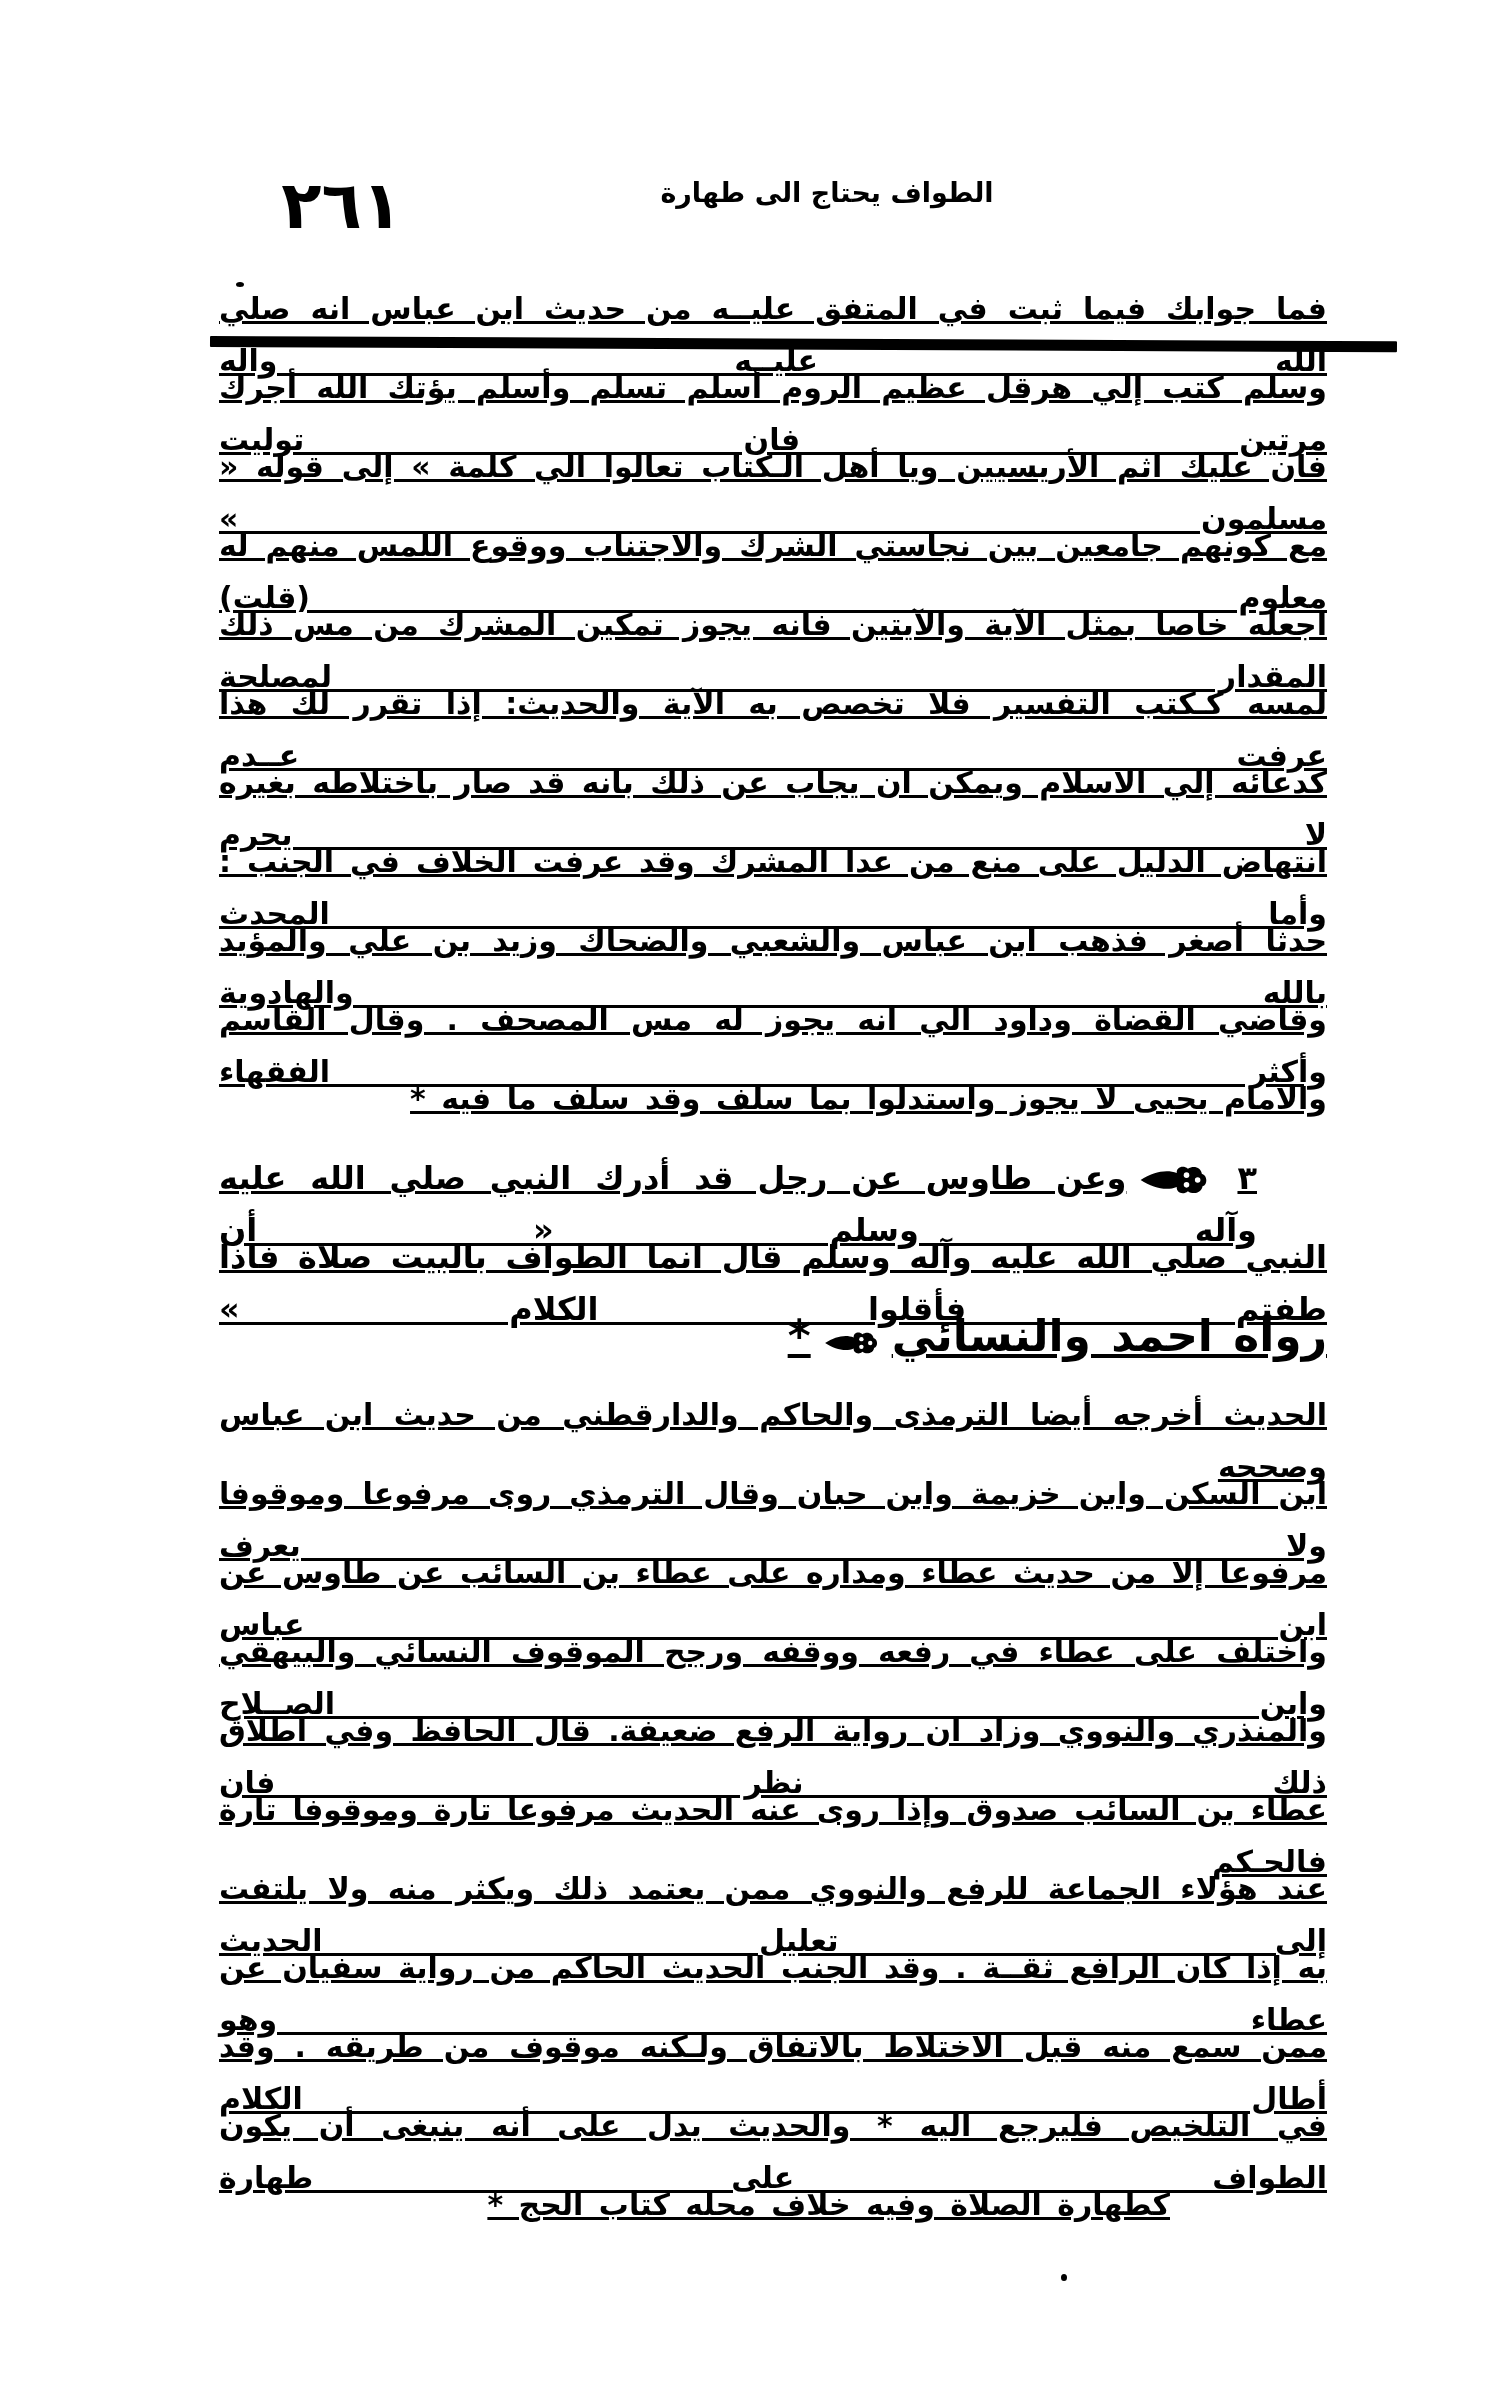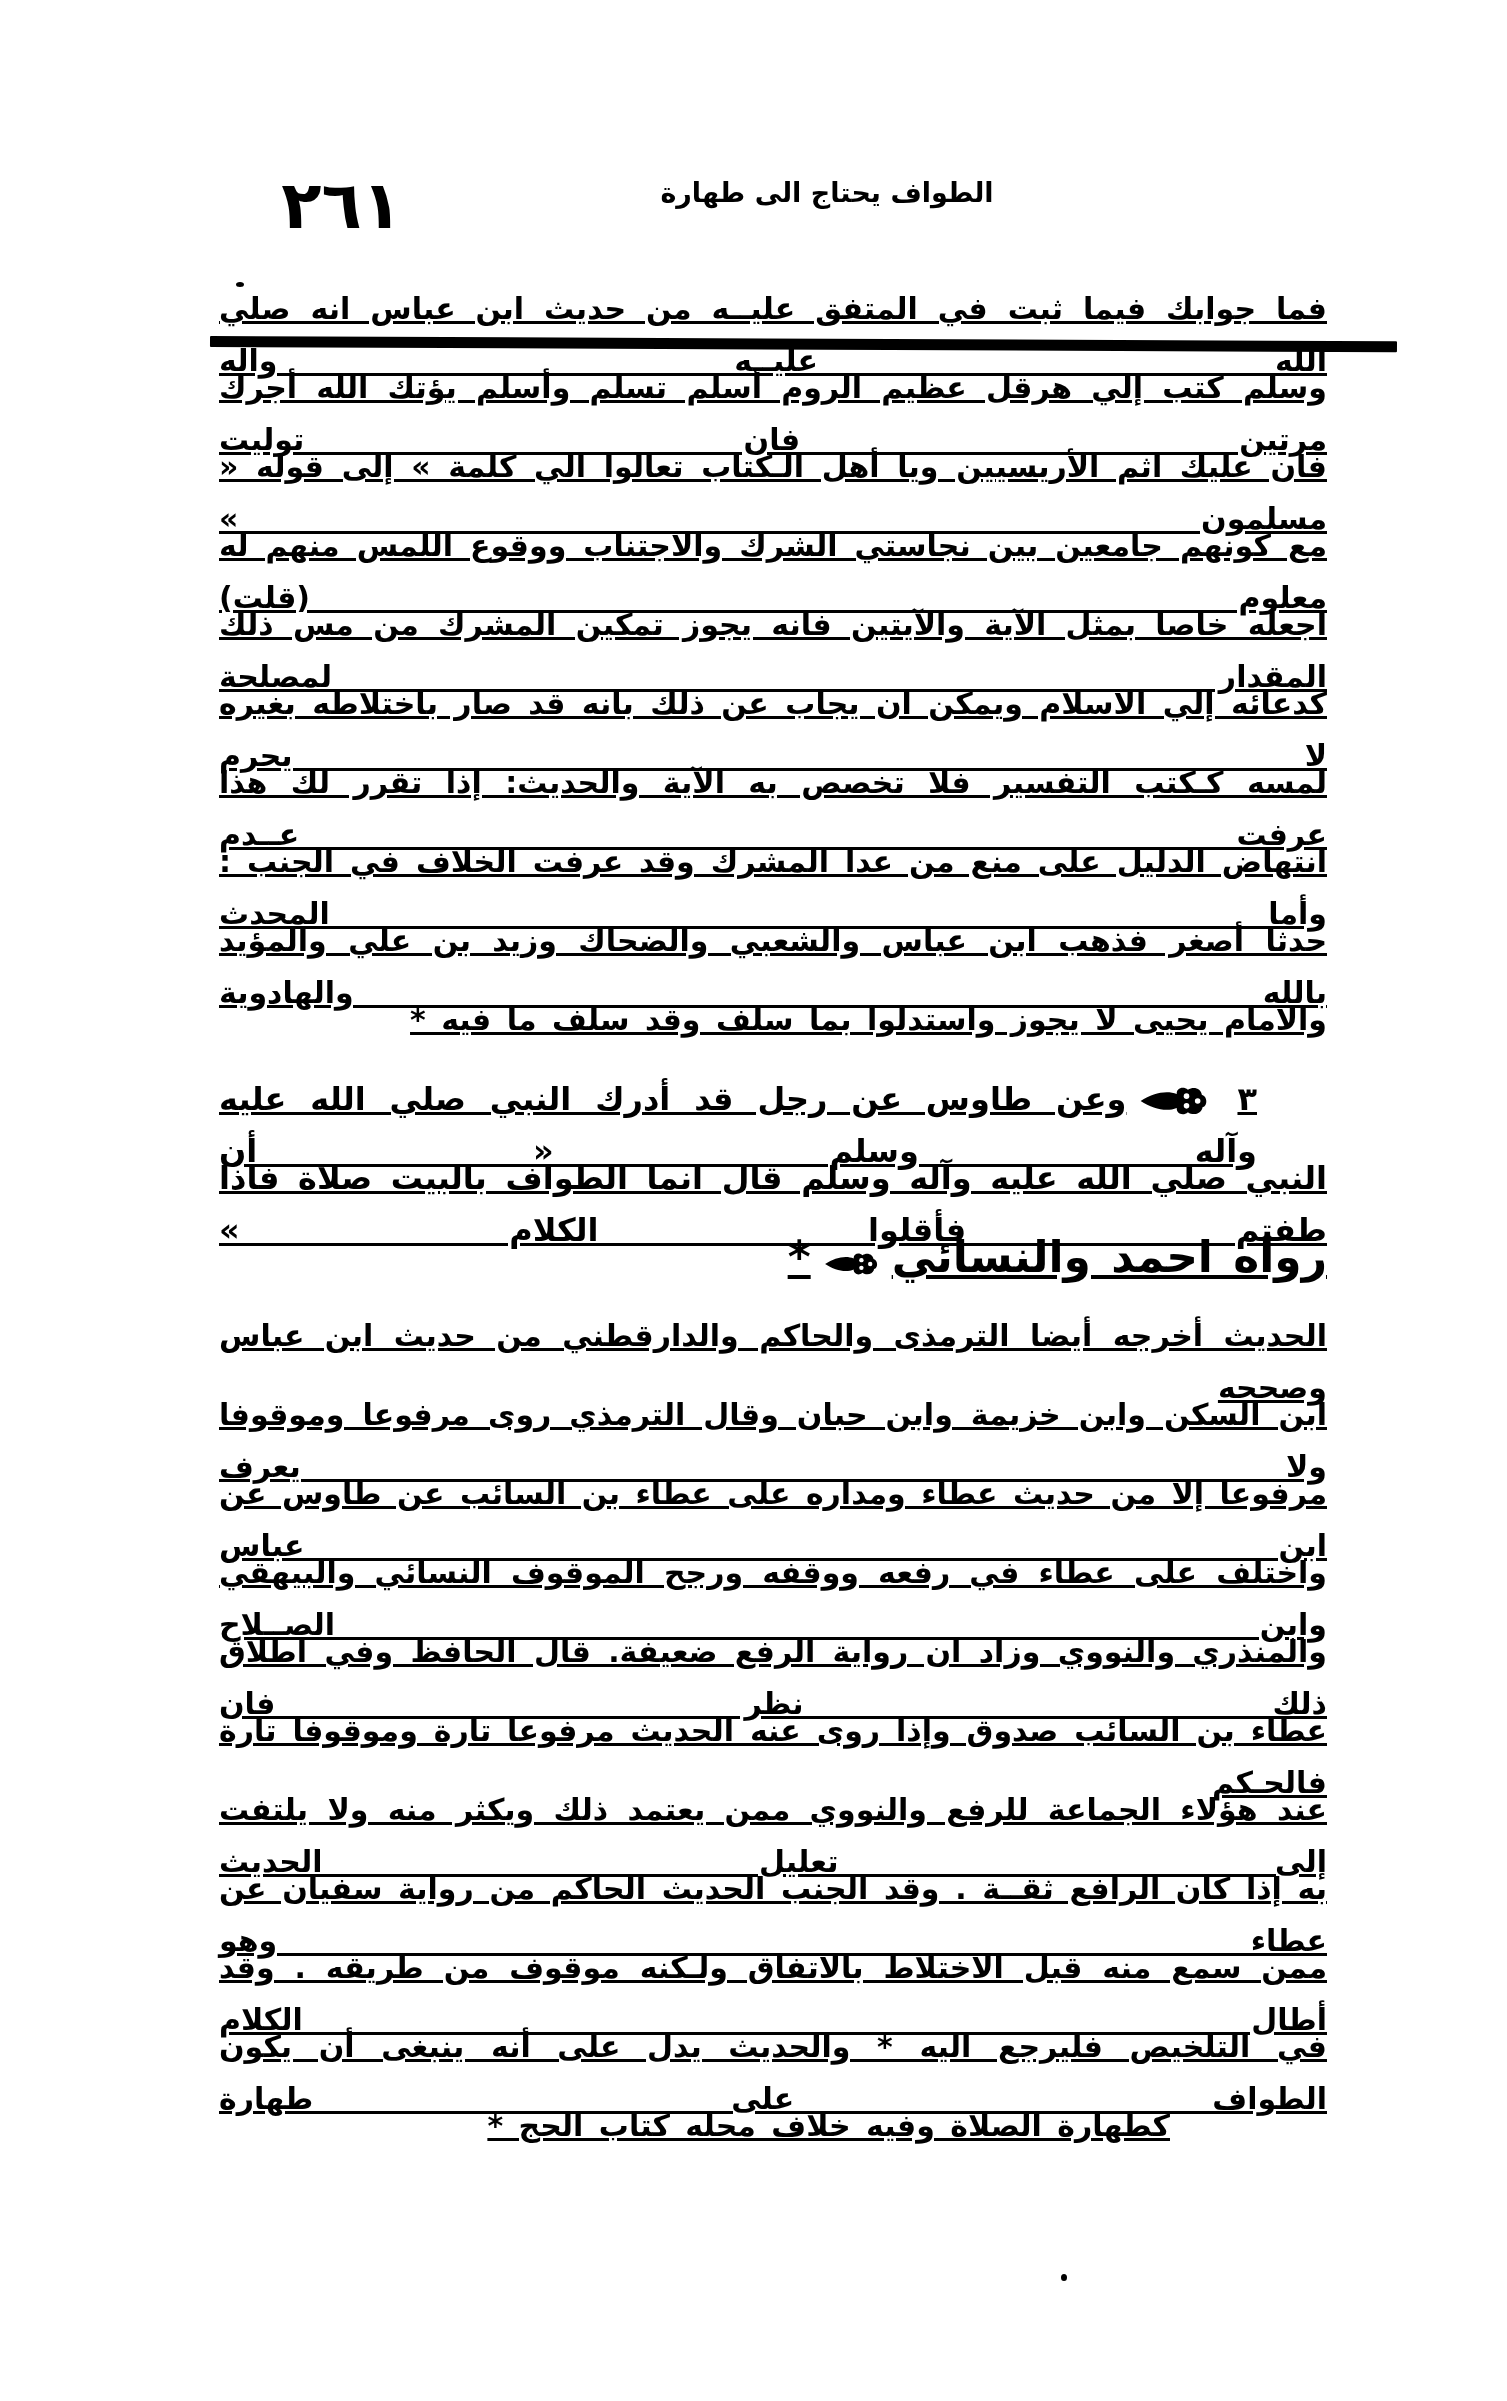--- a/index.html
+++ b/index.html
@@ -67,24 +67,25 @@
     <div class="chapter-title">الطواف يحتاج الى طهارة</div>
     <div class="header-rule"></div>
   </div>
 
   <div class="body-text">
     <div class="line">فما جوابك فيما ثبت في المتفق عليــه من حديث ابن عباس انه صلي الله عليــه وآله</div>
     <div class="line">وسلم كتب إلي هرقل عظيم الروم أسلم تسلم وأسلم يؤتك الله أجرك مرتين فان توليت</div>
     <div class="line">فان عليك اثم الأريسيين ويا أهل الـكتاب تعالوا الي كلمة » إلى قوله « مسلمون »</div>
     <div class="line">مع كونهم جامعين بين نجاستي الشرك والاجتناب ووقوع اللمس منهم له معلوم (قلت)</div>
     <div class="line">اجعله خاصا بمثل الآية والآيتين فانه يجوز تمكين المشرك من مس ذلك المقدار لمصلحة</div>
+    <div class="line">لمسه كـكتب التفسير فلا تخصص به الآية والحديث: إذا تقرر لك هذا عرفت عــدم</div>
     <div class="line">كدعائه إلي الاسلام ويمكن ان يجاب عن ذلك بانه قد صار باختلاطه بغيره لا يحرم</div>
-    <div class="line">لمسه كـكتب التفسير فلا تخصص به الآية والحديث: إذا تقرر لك هذا عرفت عــدم</div>
     <div class="line">انتهاض الدليل على منع من عدا المشرك وقد عرفت الخلاف في الجنب : وأما المحدث</div>
     <div class="line">حدثا أصغر فذهب ابن عباس والشعبي والضحاك وزيد بن علي والمؤيد بالله والهادوية</div>
+    <div class="line">وقاضي القضاة وداود الي انه يجوز له مس المصحف . وقال القاسم وأكثر الفقهاء</div>
     <div class="line rag">والامام يحيى لا يجوز واستدلوا بما سلف وقد سلف ما فيه *</div>
 
     <div class="line hadith hadith-first">
       <span class="hnum">٣</span><span class="orn"><svg width="70" height="32" viewBox="0 0 100 46" xmlns="http://www.w3.org/2000/svg">
             <path fill="#000" d="M2 23 C20 11 40 7 54 13 C53 5 63 1 70 7 C78 1 89 5 90 14 C98 16 99 30 91 32 C90 41 78 45 70 39 C63 45 53 41 54 33 C40 39 20 35 2 23 Z"></path>
             <circle cx="68" cy="16" r="4" fill="#fff"></circle>
             <circle cx="68" cy="30" r="4" fill="#fff"></circle>
             <circle cx="84" cy="23" r="4" fill="#fff"></circle>
           </svg></span><span>وعن طاوس عن رجل قد أدرك النبي صلي الله عليه وآله وسلم « أن</span>
     </div>

